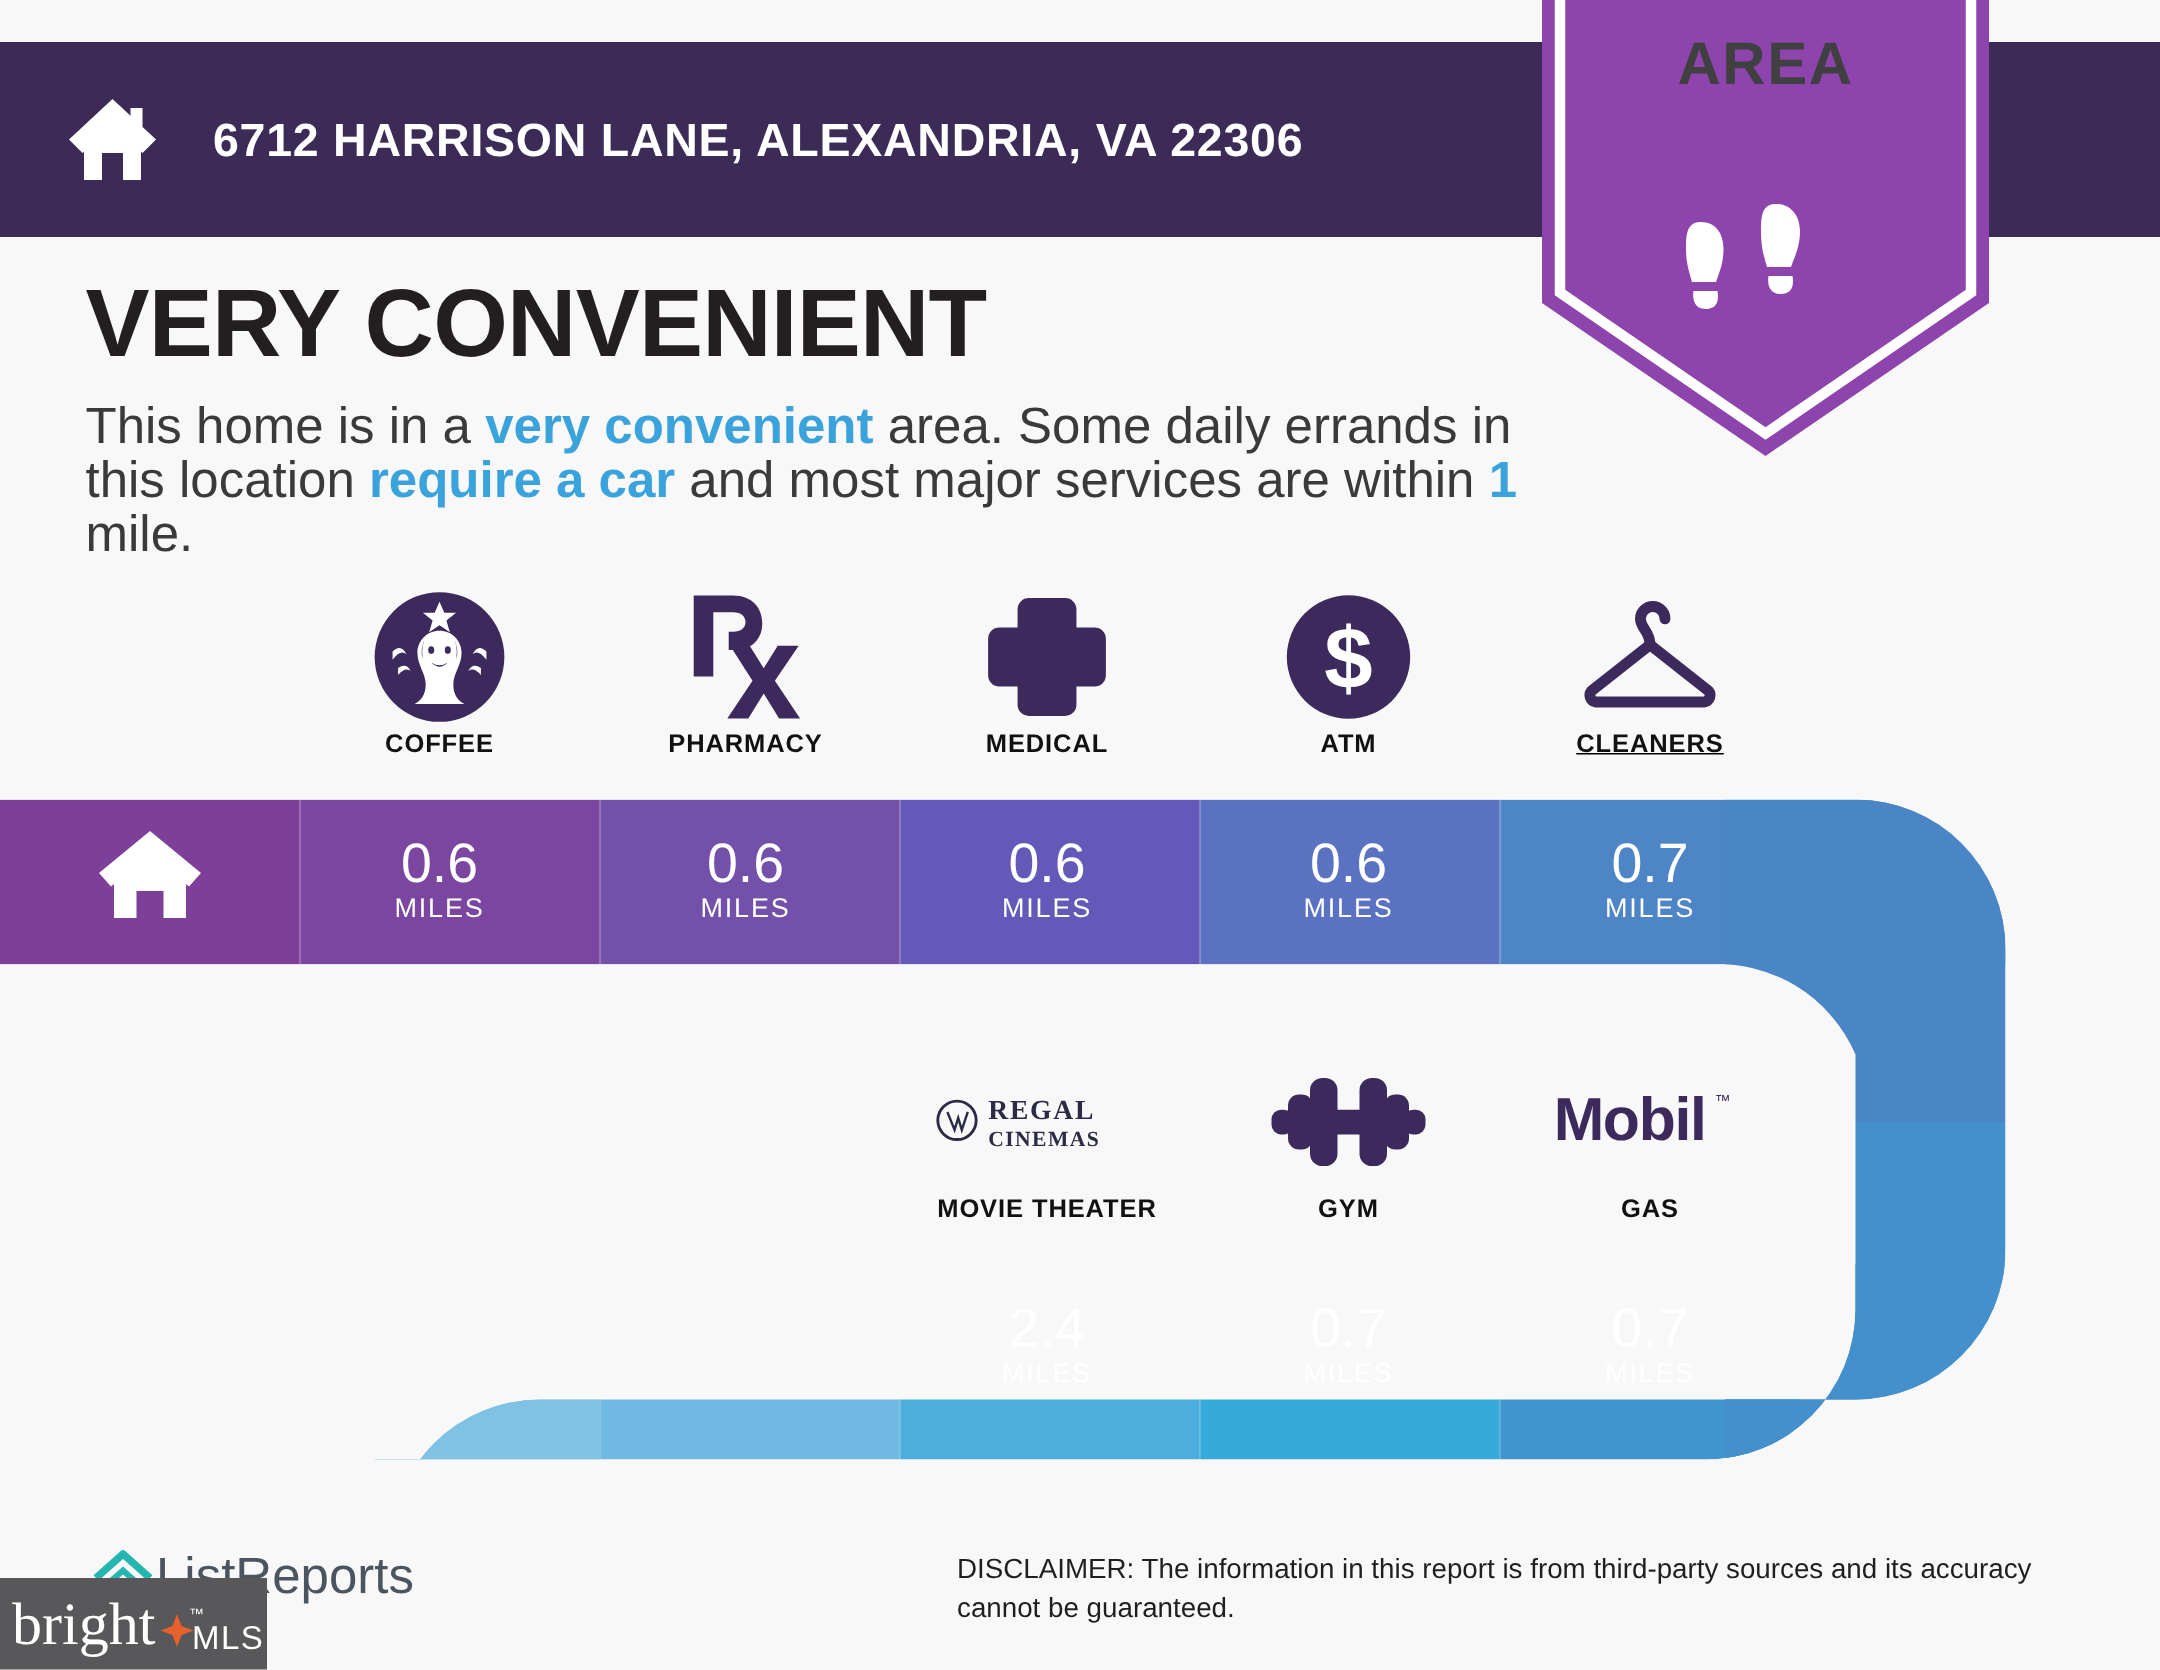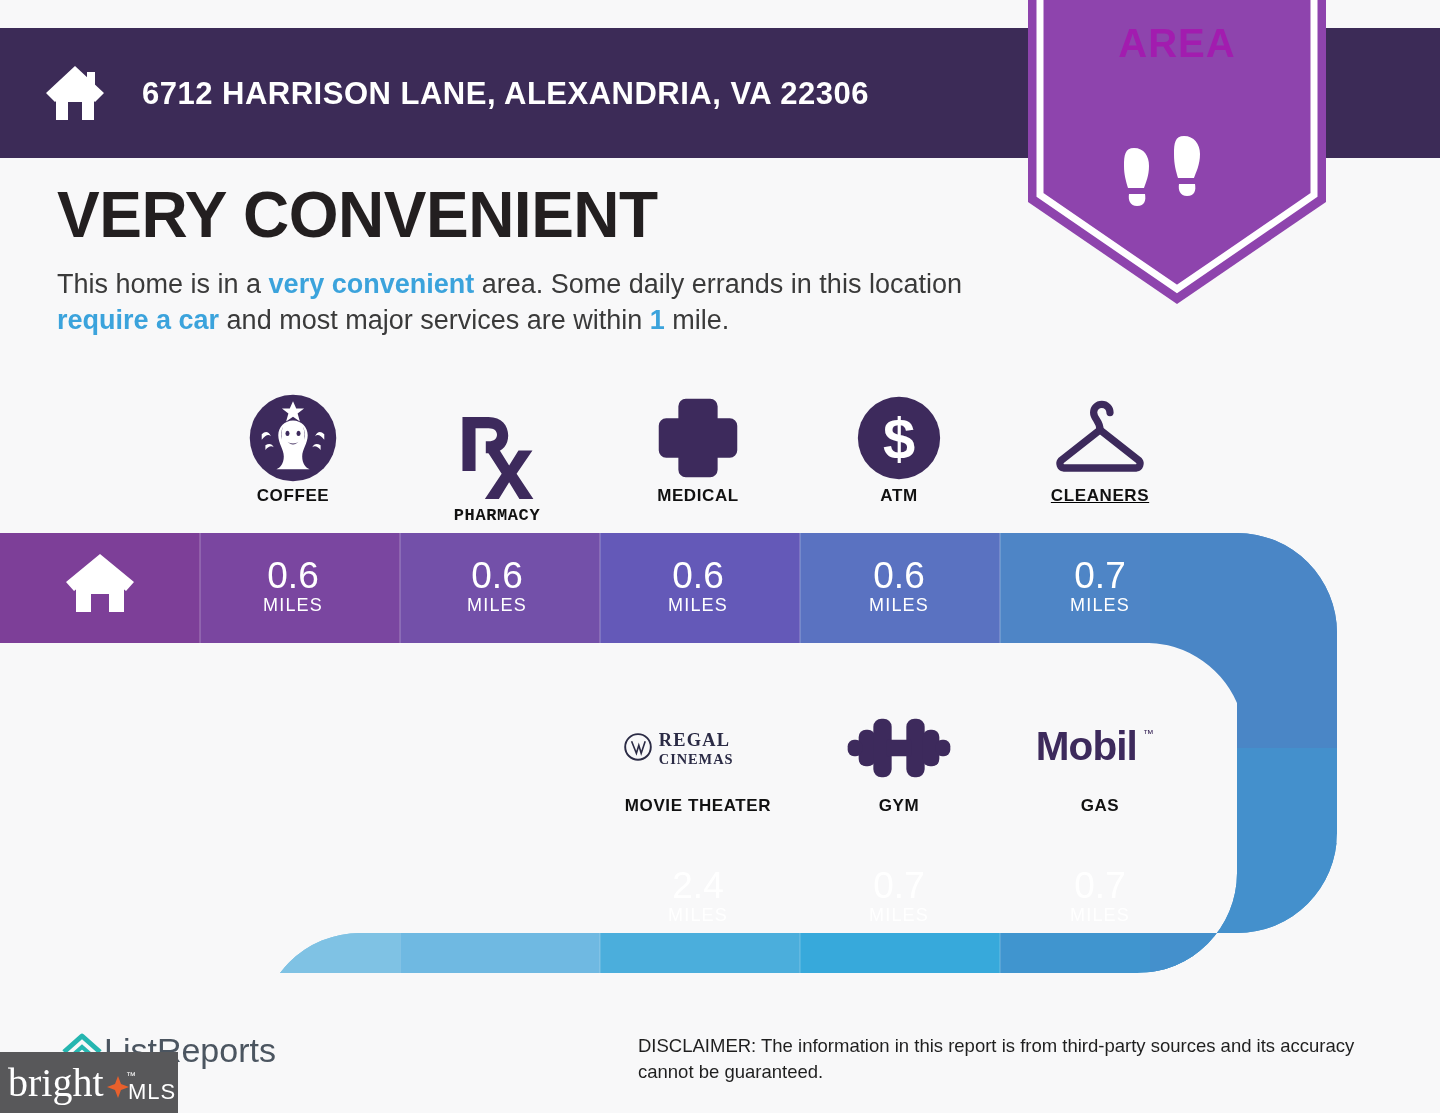--- a/index.html
+++ b/index.html
@@ -25,37 +25,37 @@
     color:#FFFFFF; font-size:31px; font-weight:bold;
     letter-spacing:0.5px; white-space:nowrap;
   }
 
   
   #badge {
     position:absolute; left:1028px; top:-26px; width:298px; height:330px;
   }
   #badge-label {
     position:absolute; left:0; top:46px; width:298px;
-    text-align:center; color:#a21caf; font-size:40px;
+    text-align:center; color:#404040; font-size:40px;
     font-weight:bold; line-height:46px; letter-spacing:1px;
     pointer-events:none;
   }
   #badge-footprints {
     position:absolute; left:88px; top:160px; width:120px; height:78px;
   }
 
   
   #hero-title {
     position:absolute; left:57px; top:178px;
     font-size:64px; font-weight:bold; color:#231F20;
     letter-spacing:-0.5px;
   }
   #hero-desc {
     position:absolute; left:57px; top:266px; width:960px;
-    font-size:27px; line-height:36px; color:#3A3A3A;
+    font-size:34px; line-height:36px; color:#3A3A3A;
   }
   .hl { color:#3BA3DC; font-weight:bold; }
 
   
   .icon-col {
     position:absolute; width:200px; text-align:center;
   }
   .icon-art {
     height:96px; display:flex; align-items:center; justify-content:center;
   }
@@ -138,21 +138,21 @@
         <path d="M16 46 Q22 40 26 48 Q22 44 16 52 Z"></path>
         <path d="M84 46 Q78 40 74 48 Q78 44 84 52 Z"></path>
         <path d="M20 58 Q26 54 29 60 Q25 57 20 63 Z"></path>
         <path d="M80 58 Q74 54 71 60 Q75 57 80 63 Z"></path>
       </g>
     </svg>
   </div>
   <div class="icon-label">COFFEE</div>
 </div>
 
-<div class="icon-col" style="left:397px; top:410px;font-family:Liberation Mono, monospace;">
+<div class="icon-col" style="left:397px; top:390px;">
   <div class="icon-art">
     <svg viewBox="0 0 90 96" width="84" height="90">
       <g fill="#3D2A5C">
         <path d="M8 4 H36 C50 4 57 13 57 24 C57 34 51 41 41 43 L33 43 L33 30 L36 30 C42 30 45 27 45 23 C45 19 42 16 36 16 H22 V62 H8 Z"></path>
         <path d="M34 40 L48 40 L58 56 L68 40 L83 40 L66 65 L84 92 L69 92 L58 74 L47 92 L32 92 L50 65 Z"></path>
       </g>
     </svg>
   </div>
   <div class="icon-label">PHARMACY</div>
 </div>

